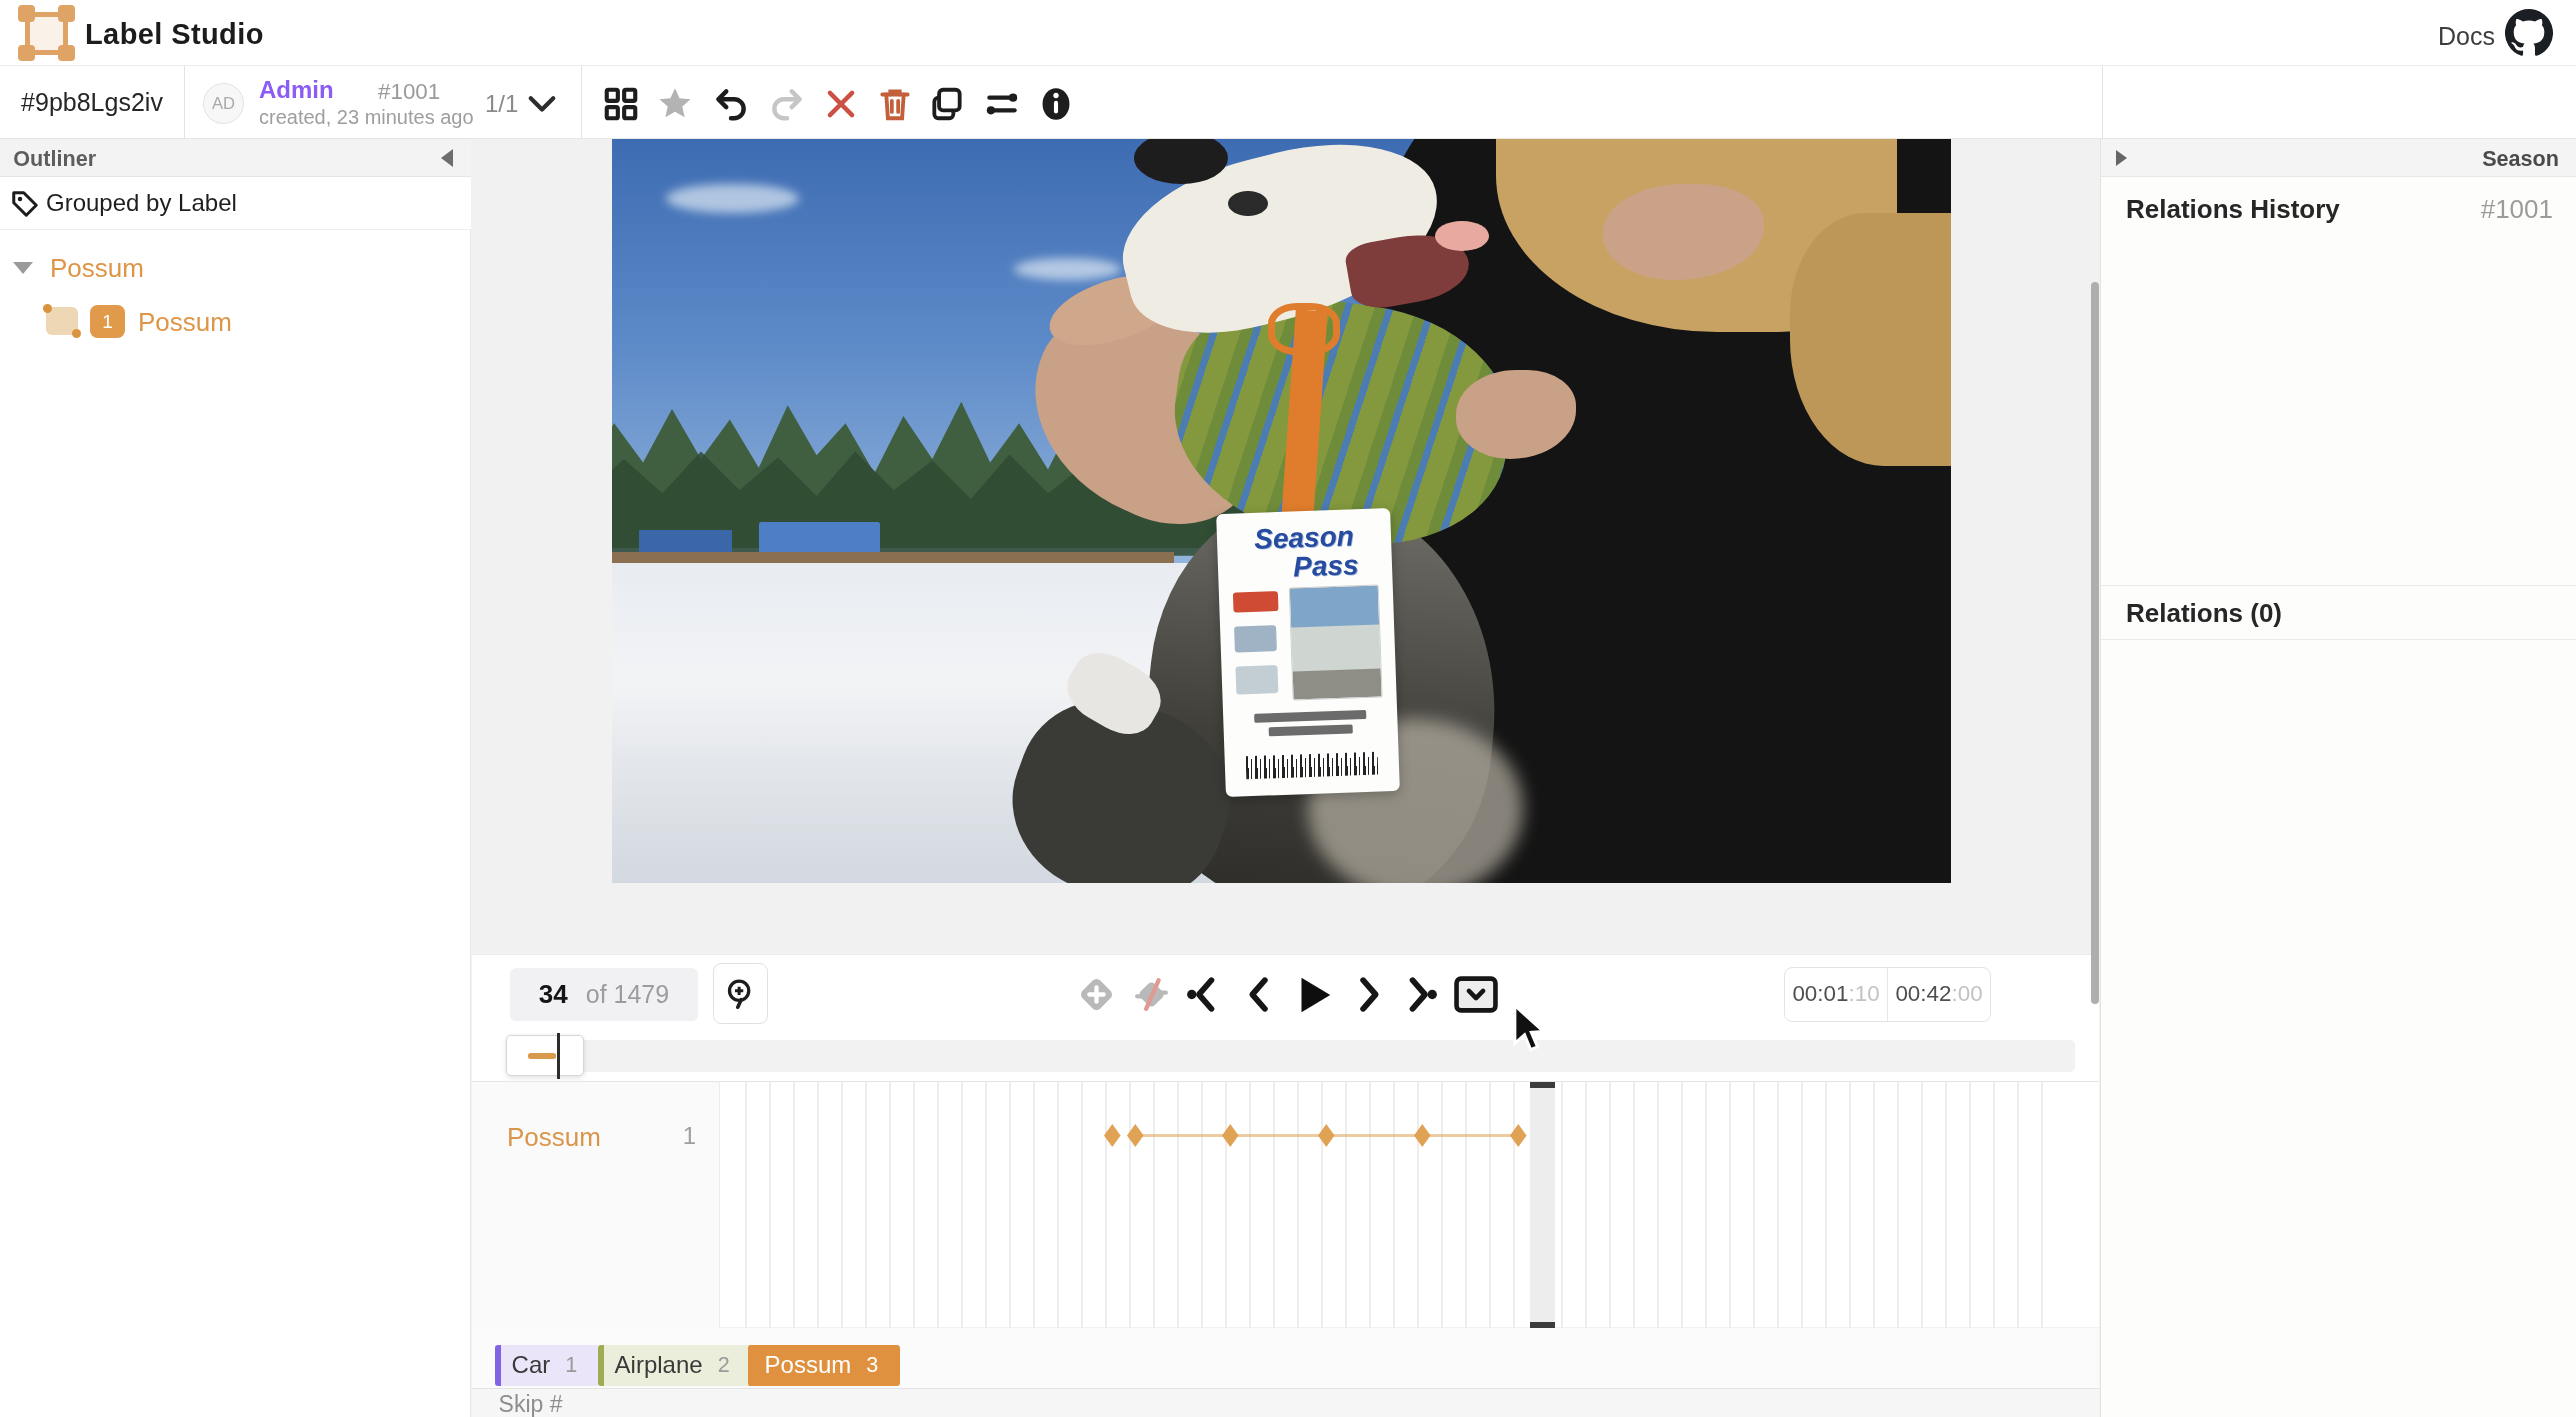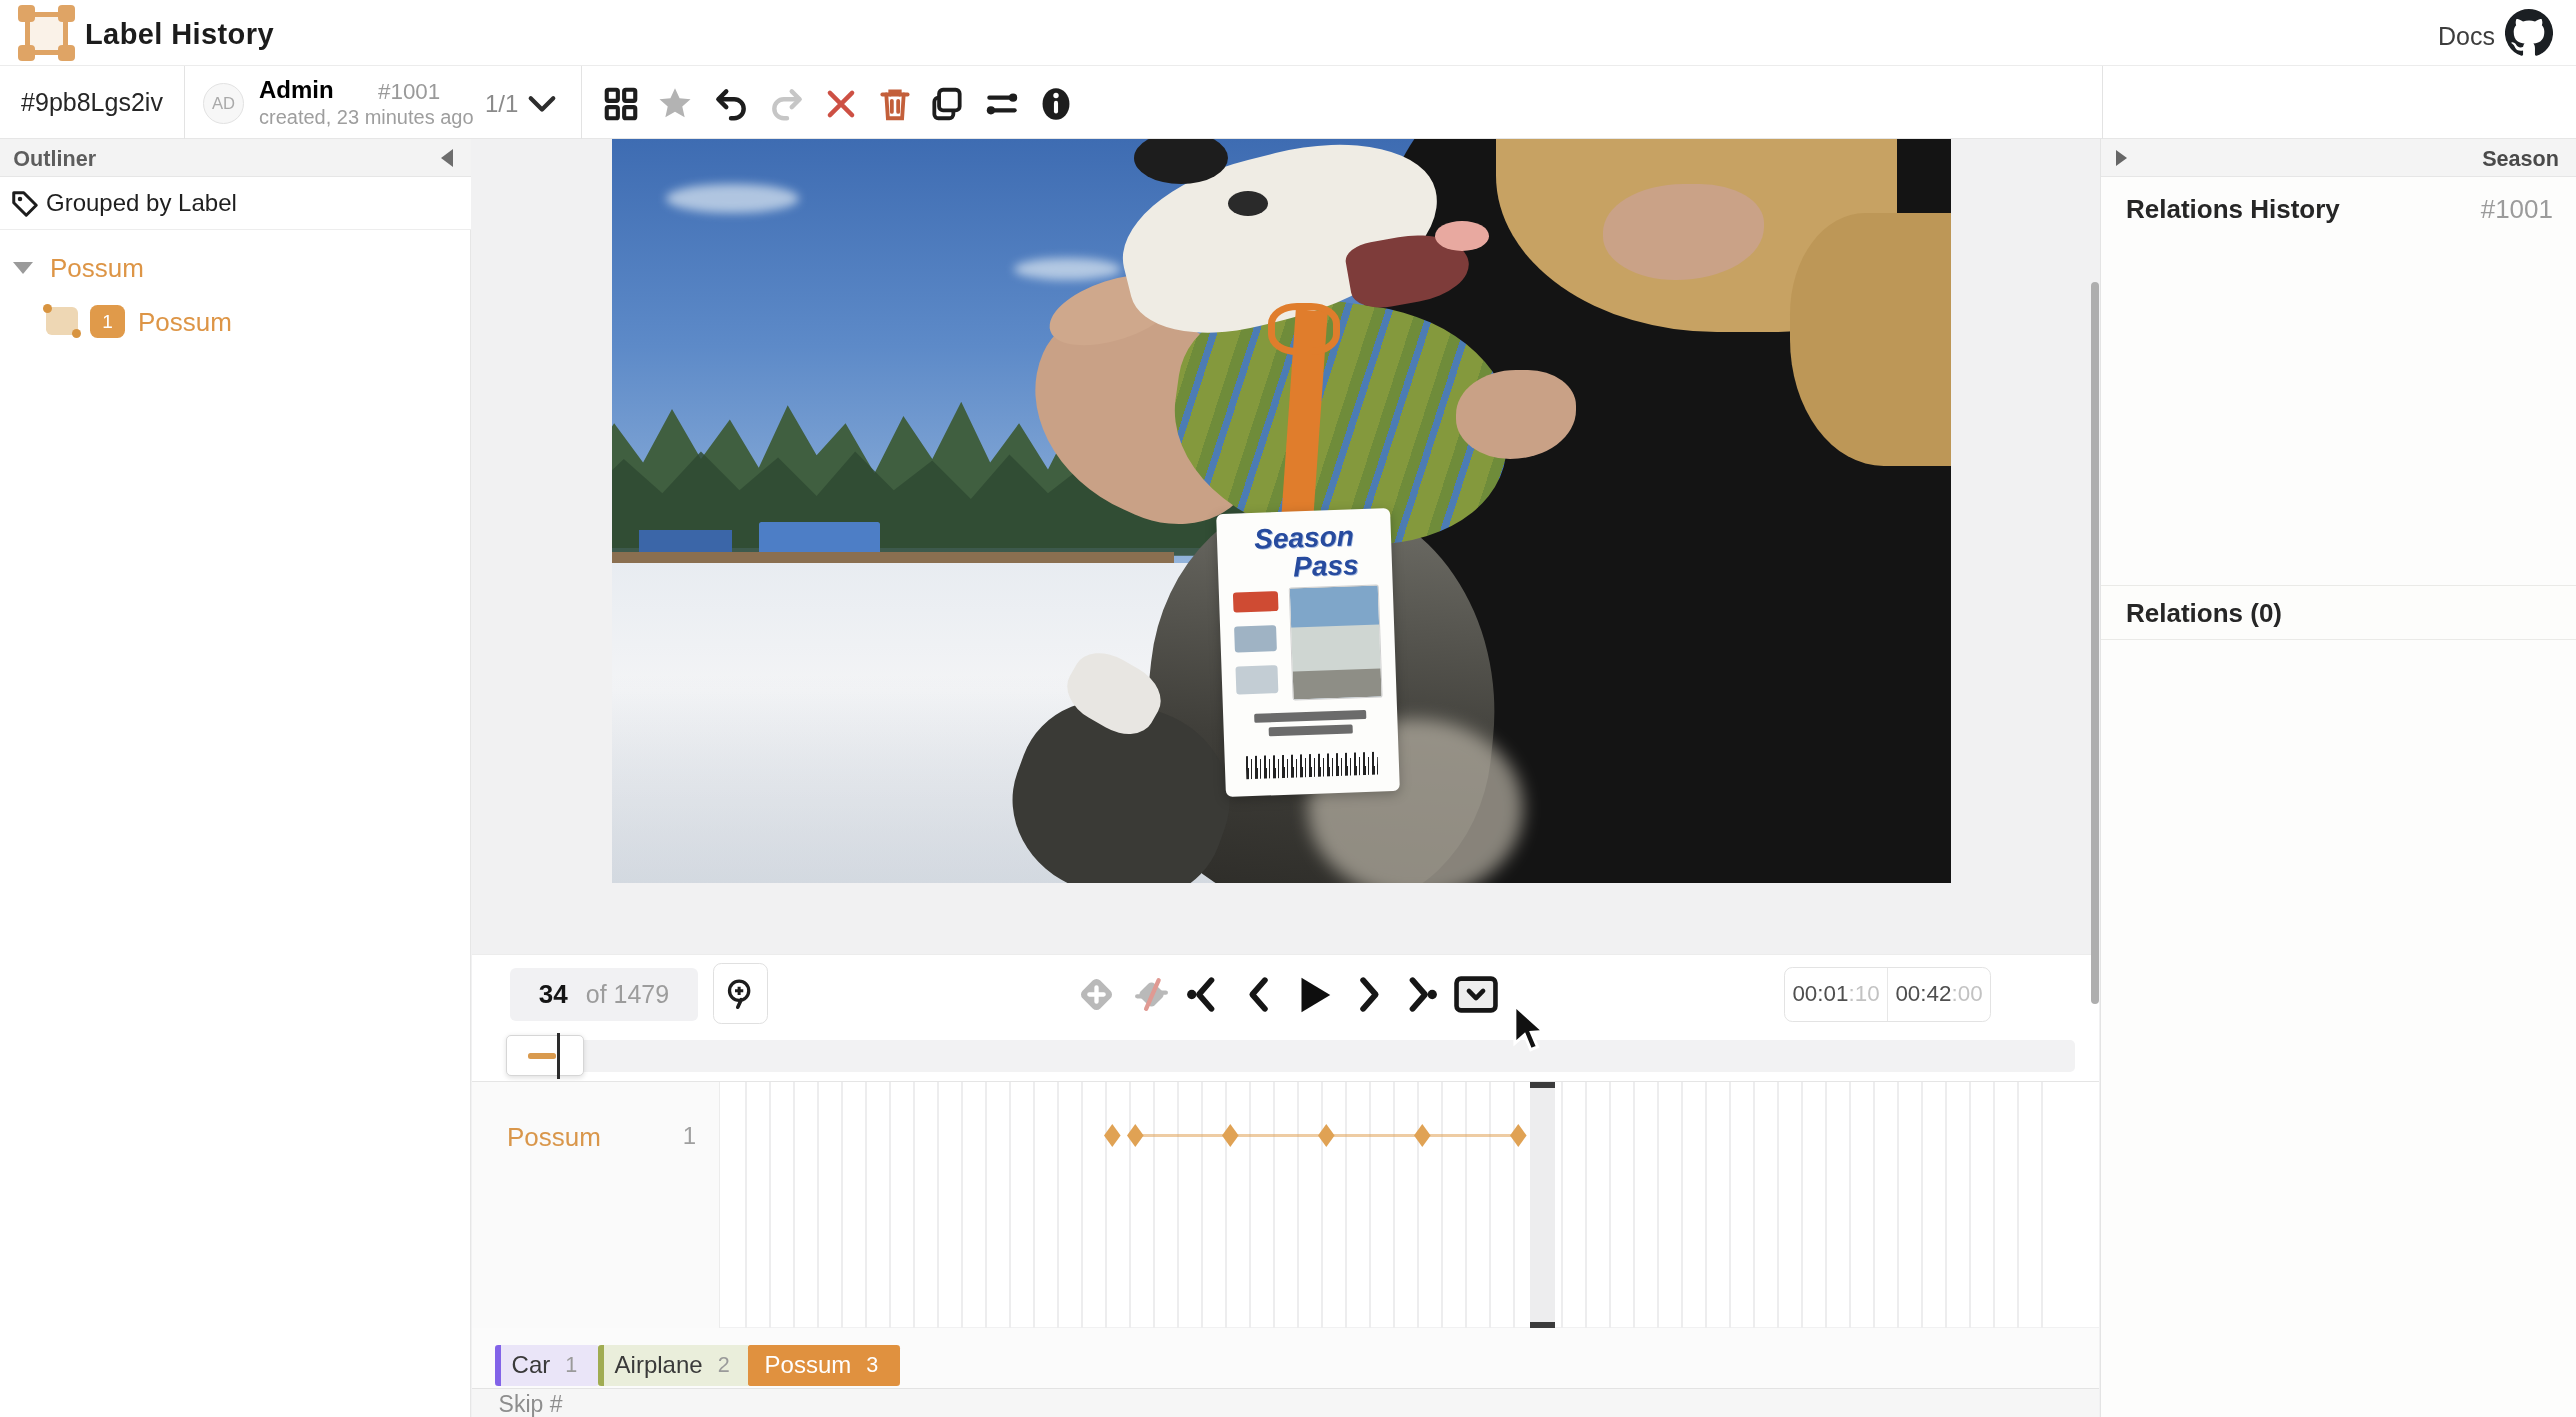--- a/index.html
+++ b/index.html
@@ -13,21 +13,21 @@
   .logo-dot { width:16.6px; height:16.6px; background:#dfa465; border-radius:4.1px; position:absolute; }
   .app-title { left:85px; top:18px; font-size:29px; font-weight:700; color:#1c1c1c; letter-spacing:0.4px; }
   .docs-link { left:2438px; top:21.6px; font-size:25px; color:#3d3d3d; }
   .gh { left:2505px; top:8.3px; width:48px; height:48px; }
 
   
   .tbar { left:0; top:66px; width:2576px; height:73px; background:#fff; border-bottom:0.8px solid #e6e6e6; z-index:29; }
   .vdiv { position:absolute; top:0; width:0.8px; height:73px; background:#e3e3e3; }
   .task-id { left:0; top:0; width:184px; height:73px; line-height:73px; text-align:center; font-size:25px; color:#262626; }
   .avatar { left:203px; top:83px; width:41px; height:41px; border-radius:50%; background:#f7f7f7; border:1.7px solid #e2e2e2; color:#a9a9a9; font-size:16.6px; display:flex; align-items:center; justify-content:center; z-index:31;}
-  .user-name { left:259px; top:76px; font-size:24px; font-weight:700; color:#000000; z-index:31;}
+  .user-name { left:259px; top:76px; font-size:24px; font-weight:700; color:#8b5cf6; z-index:31;}
   .anno-num { left:378px; top:79px; font-size:22.4px; color:#9a9a9a; z-index:31;}
   .created { left:259px; top:106px; font-size:20px; color:#9e9e9e; z-index:31;}
   .pager { left:485px; top:90px; font-size:24px; color:#8a8a8a; z-index:31;}
   .chev { left:527px; top:93px; width:30px; height:23px; z-index:31;}
   .tool-ic { top:85px; width:38px; height:38px; z-index:31; }
 
   .toggle-wrap { left:1817px; top:86px; width:58px; height:33px; border-radius:16.6px; background:#ececf1; box-shadow:inset 0 0 0 0.8px #e2e2e8; }
   .toggle-knob { position:absolute; right:3.3px; top:3.3px; width:26.6px; height:26.6px; border-radius:50%; background:#7c6cec; }
   .auto-lbl { left:1896px; top:86px; font-size:26px; color:#2b2b2b; }
   .skip-btn { left:2103px; top:66px; width:242px; height:73px; line-height:73px; text-align:center; font-size:26px; font-weight:700; color:#cf4a38; background:#fff; }
@@ -152,21 +152,21 @@
 
 <div id="app">
 
   <div class="abs hdr">
     <div class="abs logo-box">
       <div class="logo-dot" style="left:-11.6px; top:-11.6px;"></div>
       <div class="logo-dot" style="right:-11.6px; top:-11.6px;"></div>
       <div class="logo-dot" style="left:-11.6px; bottom:-11.6px;"></div>
       <div class="logo-dot" style="right:-11.6px; bottom:-11.6px;"></div>
     </div>
-    <div class="abs app-title">Label History</div>
+    <div class="abs app-title">Label Studio</div>
     <div class="abs docs-link">Docs</div>
     <div class="abs gh">
       <svg width="48" height="48" viewBox="0 0 24 24">
           <path fill="#1b1f23" d="M12 .5a12 12 0 0 0-3.79 23.39c.6.11.82-.26.82-.58v-2.04c-3.34.73-4.04-1.61-4.04-1.61-.55-1.39-1.34-1.76-1.34-1.76-1.09-.75.08-.73.08-.73 1.21.08 1.84 1.24 1.84 1.24 1.07 1.83 2.81 1.3 3.49 1 .11-.78.42-1.31.76-1.61-2.66-.3-5.47-1.33-5.47-5.93 0-1.31.47-2.38 1.24-3.22-.12-.3-.54-1.52.12-3.17 0 0 1-.32 3.3 1.23a11.5 11.5 0 0 1 6.01 0c2.28-1.55 3.29-1.23 3.29-1.23.66 1.65.24 2.87.12 3.17.77.84 1.23 1.91 1.23 3.22 0 4.61-2.81 5.62-5.49 5.92.43.37.81 1.1.81 2.22v3.29c0 .32.22.7.83.58A12 12 0 0 0 12 .5z"></path>
         </svg>
     </div>
   </div>
 
   <div class="abs tbar">
     <div class="vdiv" style="left:184px;"></div>

